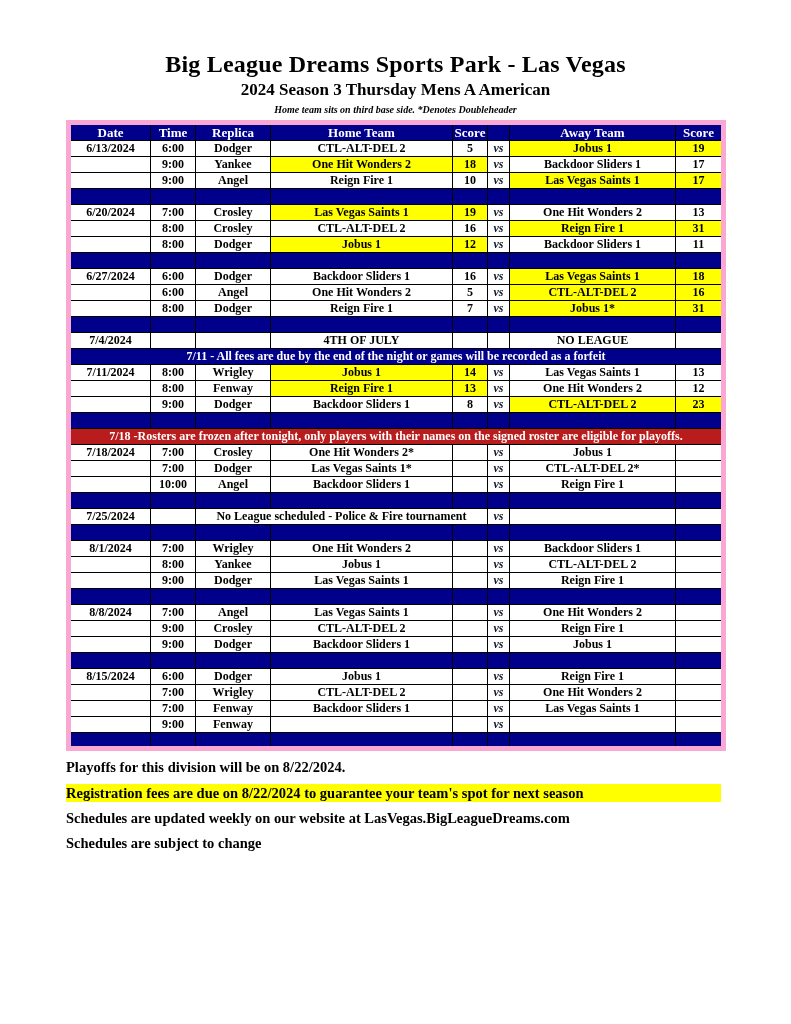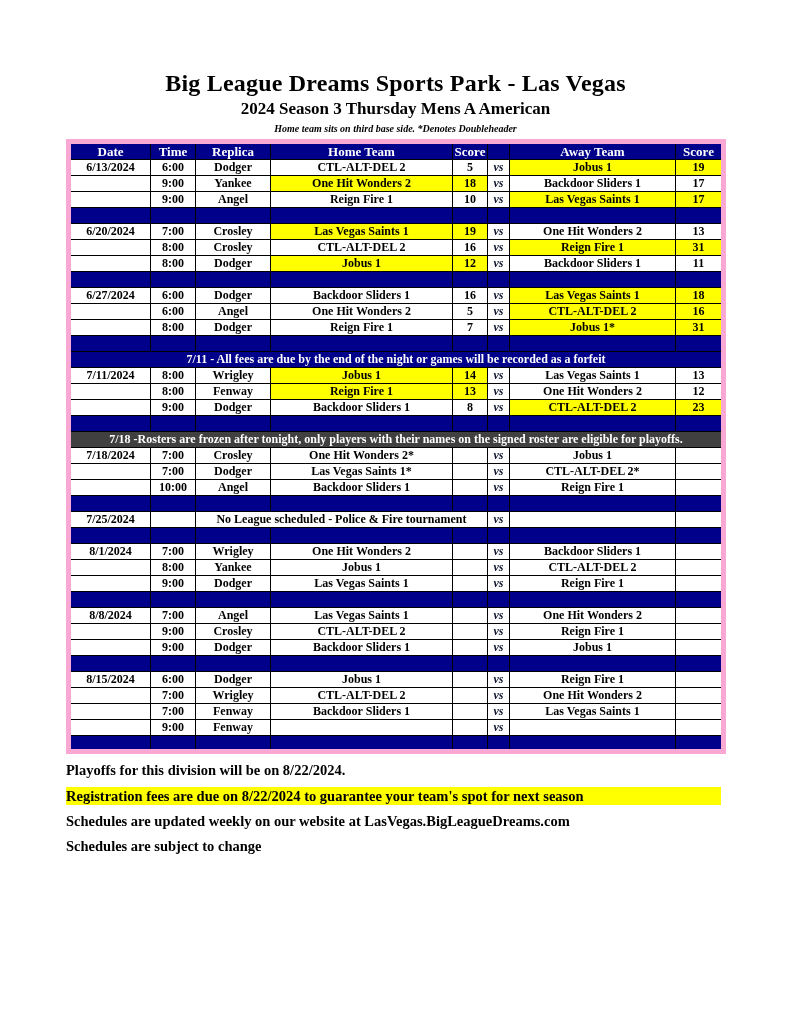--- a/index.html
+++ b/index.html
@@ -4,21 +4,21 @@
 <style>
   * { box-sizing: border-box; }
   html, body { margin: 0; padding: 0; }
   body {
     width: 791px; height: 1024px;
     background: #ffffff;
     font-family: "Liberation Serif", "DejaVu Serif", serif;
     color: #000;
     position: relative;
   }
-  .page { padding-top: 70px; }
+  .page { padding-top: 51px; }
   .title {
     margin: 0; text-align: center;
     font-size: 24px; font-weight: bold; letter-spacing: 0.2px;
   }
   .subtitle {
     margin: 2px 0 0; text-align: center;
     font-size: 17px; font-weight: bold;
   }
   .note {
     margin: 4px 0 5px; text-align: center;
@@ -45,21 +45,21 @@
   .schedule th {
     background: #00008B; color: #ffffff; font-size: 13px;
   }
   .navy-cell { background: #00008B; }
   .yellow { background: #FFFF00; }
   .vs-cell { font-style: italic; font-size: 10px; color: #0f172a; }
   .navy-banner {
     background: #00008B; color: #ffffff; font-size: 12.5px;
   }
   .red-banner {
-    background: #404040; color: #ffffff; font-size: 12.5px;
+    background: #b91c1c; color: #ffffff; font-size: 12.5px;
   }
   .footer { margin: 6px 0 0 66px; }
   .fline {
     font-weight: bold; font-size: 14.5px;
     margin-top: 8px; line-height: 17px;
     width: 655px;
   }
   .fline.hl { background: #FFFF00; line-height: 18px; }
 </style>
 </head>
@@ -208,20 +208,30 @@
           <td class="navy-cell"></td>
           <td class="navy-cell"></td>
           <td class="navy-cell"></td>
           <td class="navy-cell"></td>
           <td class="navy-cell"></td>
           <td class="navy-cell"></td>
           <td class="navy-cell"></td>
           <td class="navy-cell"></td>
         </tr>
         <tr>
+          <td>7/4/2024</td>
+          <td></td>
+          <td></td>
+          <td>4TH OF JULY</td>
+          <td></td>
+          <td class="vs-cell"></td>
+          <td>NO LEAGUE</td>
+          <td></td>
+        </tr>
+        <tr>
           <td class="navy-banner" colspan="8">7/11 - All fees are due by the end of the night or games will be recorded as a forfeit</td>
         </tr>
         <tr>
           <td>7/11/2024</td>
           <td>8:00</td>
           <td>Wrigley</td>
           <td class="yellow">Jobus 1</td>
           <td class="yellow">14</td>
           <td class="vs-cell">vs</td>
           <td>Las Vegas Saints 1</td>

